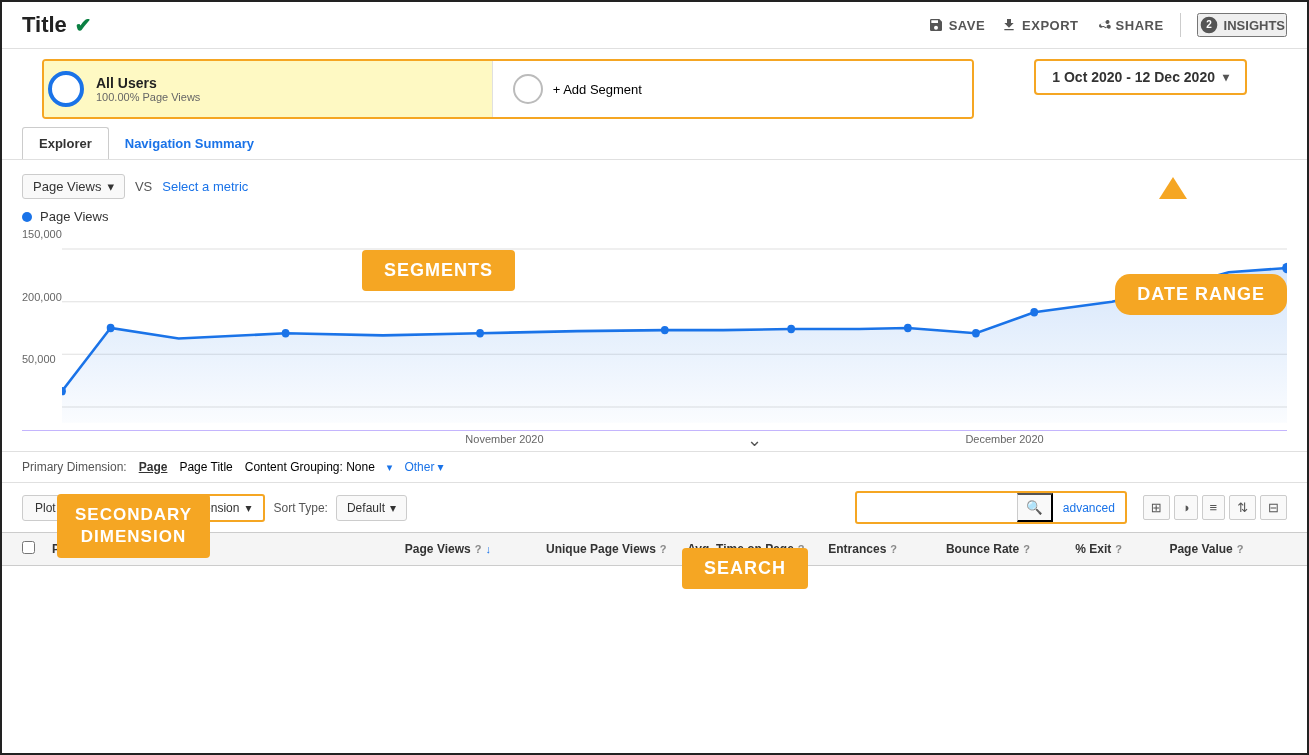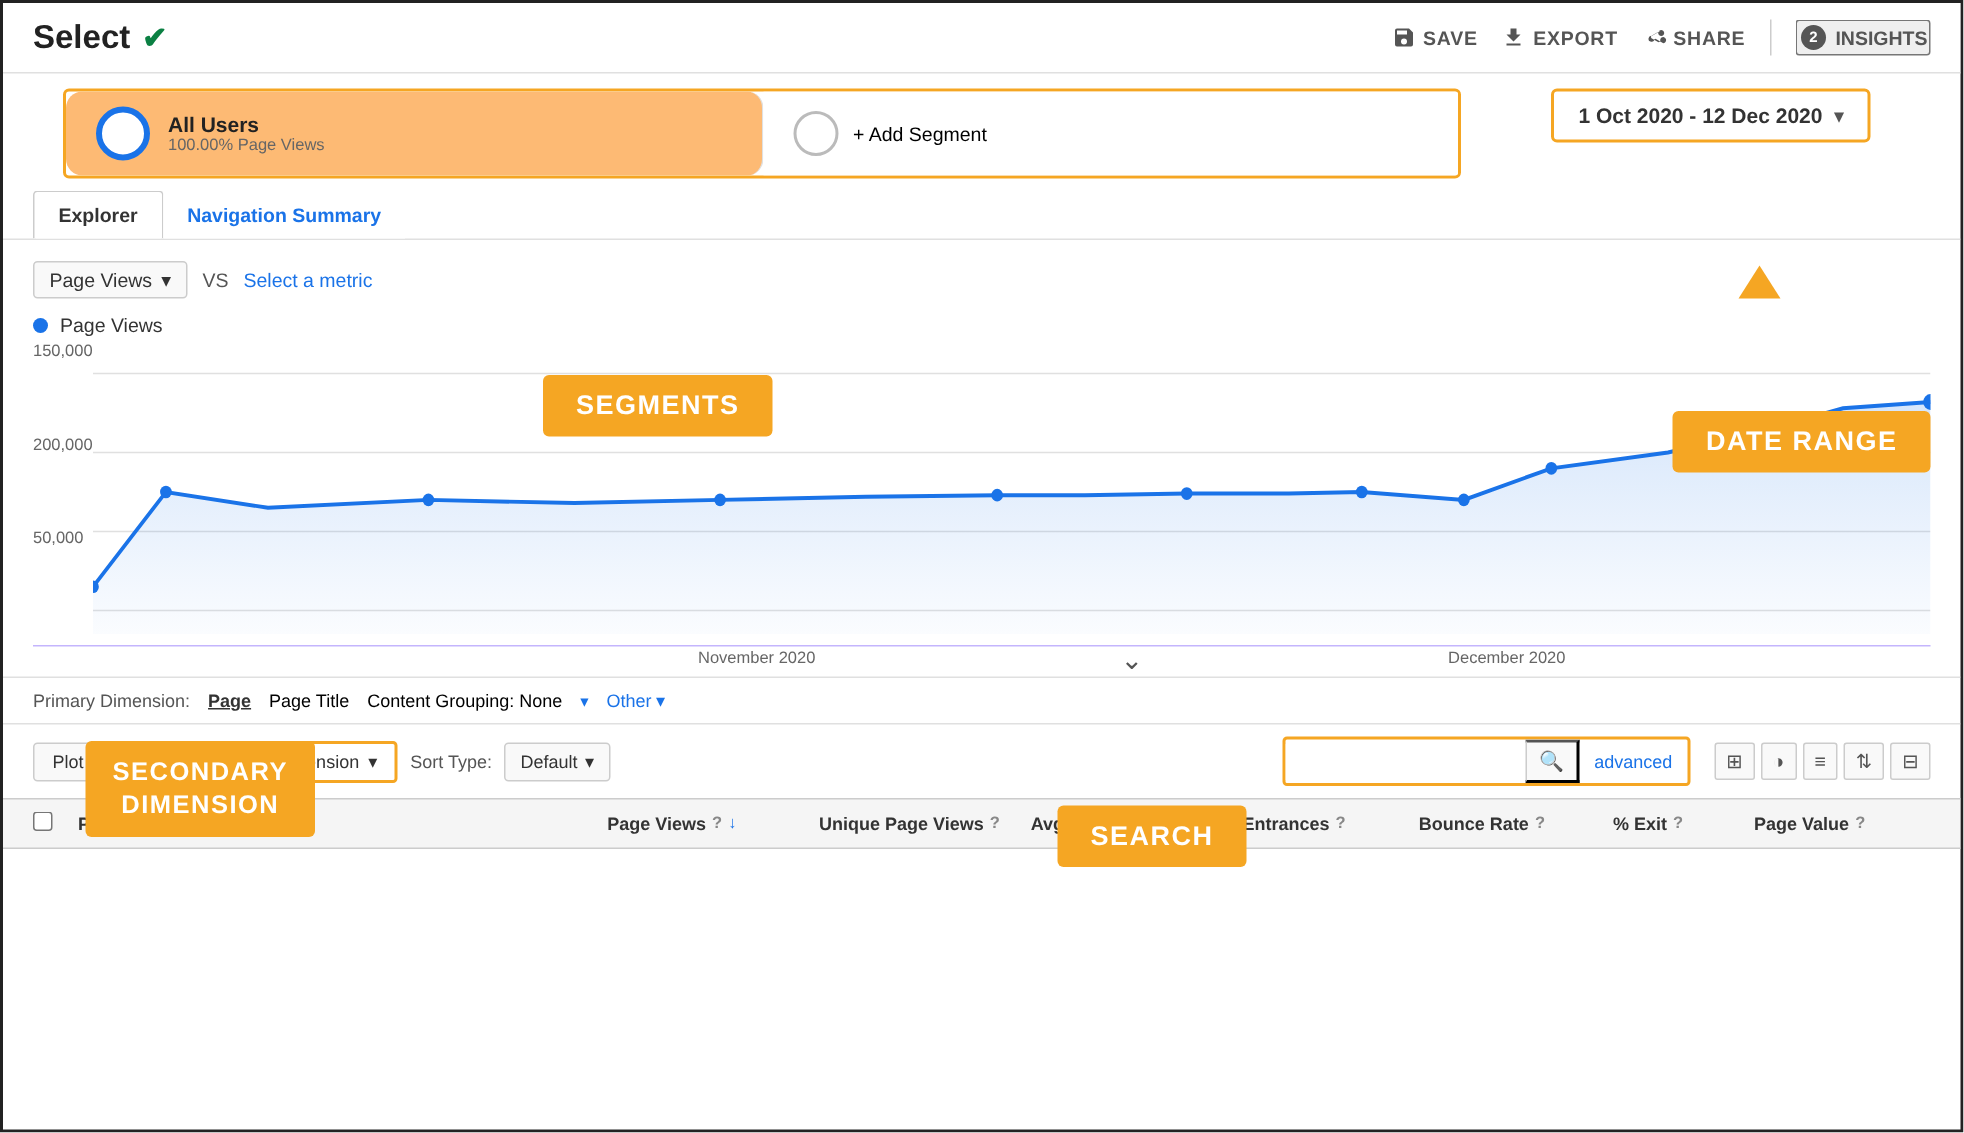--- a/index.html
+++ b/index.html
@@ -24,23 +24,22 @@
     .top-btn svg { width: 16px; height: 16px; fill: #555; }
     .divider-v { width: 1px; height: 24px; background: #ccc; }
     .insights-btn { display: flex; align-items: center; gap: 5px; color: #555; font-size: 13px; cursor: pointer; font-weight: 600; }
 
     .segments-bar {
       display: flex; align-items: stretch; gap: 0;
       margin: 12px 20px; border: 2px solid #f5a623; border-radius: 4px; overflow: hidden;
     }
     .segment-item {
       display: flex; align-items: center; gap: 12px;
-      padding: 10px 20px; flex: 1; border-right: 1px solid #e0e0e0;
-      background: #fdba74;
-      border-radius: 11px;
+      padding: 10px 4px; flex: 1; border-right: 1px solid #e0e0e0;
+      background: #fef9c3;
     }
     .segment-circle-blue {
       width: 36px; height: 36px; border-radius: 50%;
       border: 4px solid #1a73e8; background: #fff;
       display: flex; align-items: center; justify-content: center; flex-shrink: 0;
     }
     .segment-circle-gray {
       width: 30px; height: 30px; border-radius: 50%;
       border: 2px solid #bbb; background: #fff;
       display: flex; align-items: center; justify-content: center; flex-shrink: 0;
@@ -148,21 +147,21 @@
 
     .outer { position: relative; width: 1309px; height: 755px; overflow: hidden; background: #fff; border: 2px solid #222; }
   </style>
 </head>
 <body>
 
 <div class="outer">
 
   <div class="top-bar">
     <div class="page-title">
-      <span>Select</span>
+      <span>Title</span>
       <span class="shield-icon">✔</span>
     </div>
     <div class="top-actions">
       <button class="top-btn">
         <svg viewBox="0 0 24 24">
             <path d="M17 3H5a2 2 0 00-2 2v14a2 2 0 002 2h14a2 2 0 002-2V7l-4-4zM12 19a3 3 0 110-6 3 3 0 010 6zM15 9H5V5h10v4z"></path>
           </svg>
         <span>SAVE</span>
       </button>
       <button class="top-btn">
@@ -210,21 +209,21 @@
     </div>
   </div>
 
   <div style="position:absolute; left: 360px; top: 228px; z-index:10;margin-top:20px;">
     <div style="background:#f5a623; color:#fff; font-size:18px; font-weight:900; padding:10px 22px; border-radius:4px; letter-spacing:1px;">
       <span>SEGMENTS</span>
     </div>
   </div>
 
   <div style="position:absolute; right: 20px; top: 272px; z-index:10;">
-    <div style="background:#f5a623; color:#fff; font-size:18px; font-weight:900; padding:10px 22px; border-radius:4px; letter-spacing:1px;">
+    <div style="background:#f5a623; color:#fff; font-size:18px; font-weight:900; padding:10px 22px; border-radius:15px; letter-spacing:1px;">
       <span>DATE RANGE</span>
     </div>
   </div>
 
   <div style="position:absolute; right: 120px; top: 175px; z-index:9; display:flex; flex-direction:column; align-items:center;">
     <div style="width:0; height:0; border-left:14px solid transparent; border-right:14px solid transparent; border-bottom:22px solid #f5a623;"></div>
     <div style="width:6px; height:0;"></div>
   </div>
 
   <div class="tabs-row">
@@ -296,21 +295,21 @@
       </div>
       <span style="flex:1; text-align:center;">December 2020</span>
     </div>
   </div>
 
   <div style="position:absolute; left: 55px; top: 492px; z-index:10;">
     <div style="background:#f5a623; color:#fff; font-size:17px; font-weight:900; padding:10px 18px; border-radius:4px; letter-spacing:1px; line-height:1.3; white-space: pre-line; text-align:center;">SECONDARY
 DIMENSION</div>
   </div>
 
-  <div style="position:absolute; left: 680px; top: 535px; z-index:10;margin-left:23px;">
+  <div style="position:absolute; left: 680px; top: 546px; z-index:10;">
     <div style="background:#f5a623; color:#fff; font-size:18px; font-weight:900; padding:10px 22px; border-radius:4px; letter-spacing:1px;">
       <span>SEARCH</span>
     </div>
   </div>
 
   <div class="dim-row">
     <span class="dim-label">Primary Dimension:</span>
     <span class="dim-link active">Page</span>
     <span class="dim-link">Page Title</span>
     <span class="dim-link">Content Grouping: None</span>

